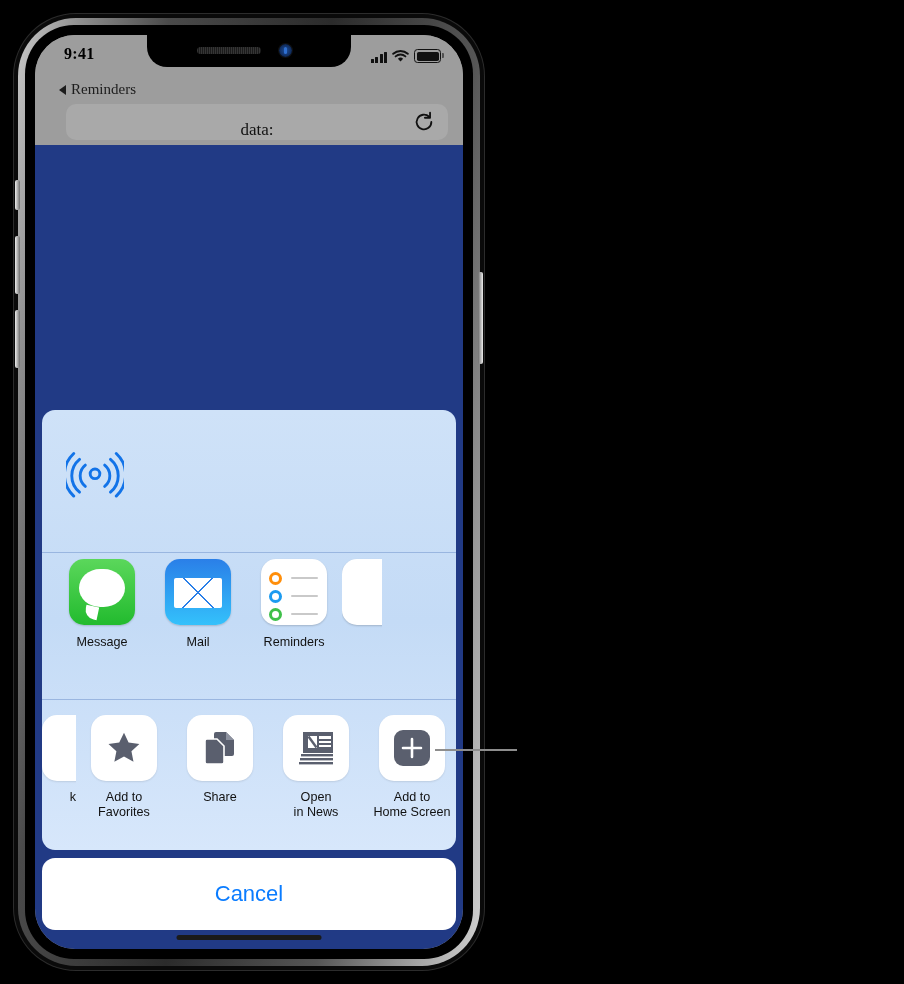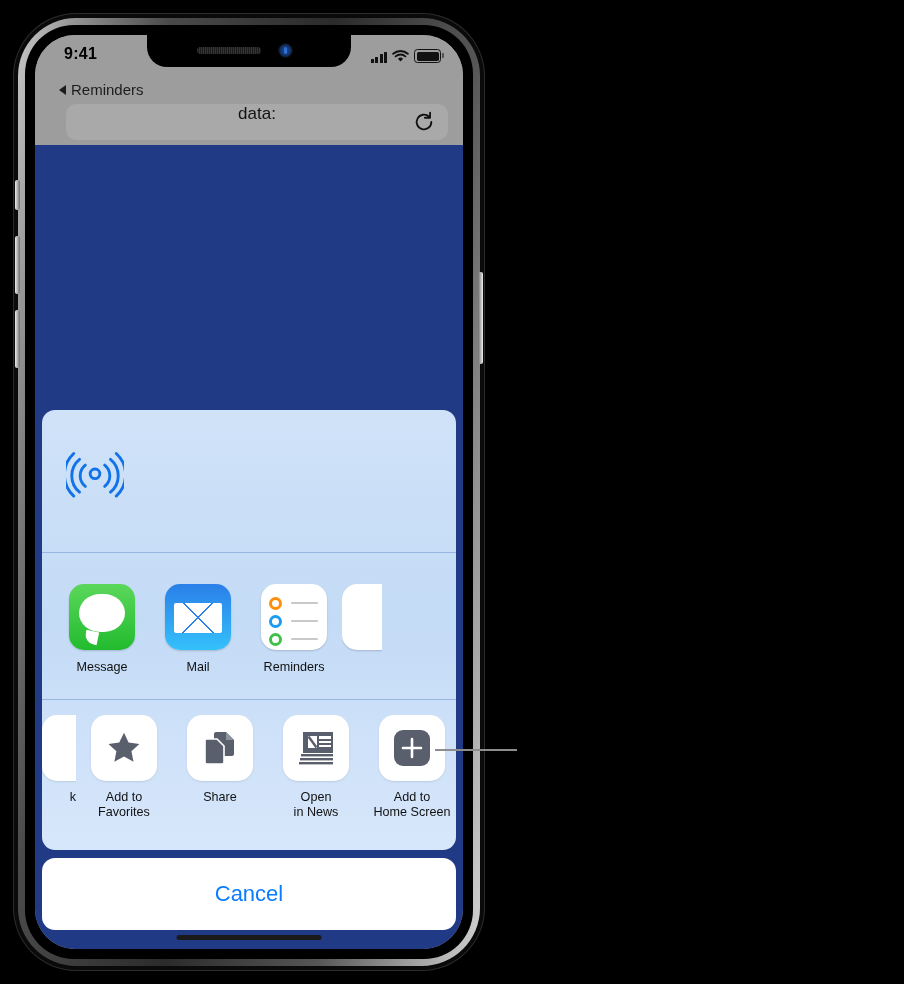--- a/index.html
+++ b/index.html
@@ -48,27 +48,27 @@
   .bars i:nth-child(2){height:6.5px;}
   .bars i:nth-child(3){height:9px;}
   .bars i:nth-child(4){height:11.5px;}
   .batt{width:25px;height:12px;border:1.6px solid #111;border-radius:3.5px;position:relative;}
   .batt:after{content:"";position:absolute;right:-3.5px;top:3.3px;width:2px;height:4.5px;
      background:#111;border-radius:0 1px 1px 0;opacity:.55;}
   .batt span{position:absolute;left:1.5px;top:1.5px;bottom:1.5px;right:1.5px;background:#111;
      border-radius:1.8px;}
 
   
-  .chrome{position:absolute;top:0;left:0;right:0;height:110px;background:#9d9d9d;z-index:20;}
+  .chrome{position:absolute;top:0;left:0;right:0;height:110px;background:#9d9d9d;z-index:20;font-family:Liberation Serif, serif;}
   .backlink{position:absolute;left:24px;top:46px;font-size:15px;color:#1c1c1c;display:flex;
      align-items:center;gap:5px;}
   .tri{width:0;height:0;border-top:5px solid transparent;border-bottom:5px solid transparent;
      border-right:7px solid #1c1c1c;}
   .urlbar{position:absolute;left:31px;right:15px;top:69px;height:36px;border-radius:10px;
-     background:#a9a9a9;display:flex;align-items:flex-start;justify-content:center;}
+     background:#a9a9a9;display:flex;align-items:flex-end;justify-content:center;}
   .urltext{font-size:17px;color:#121212;}
   .reload{position:absolute;right:13px;top:7px;width:22px;height:22px;}
 
   
   .appbg{position:absolute;top:110px;left:0;right:0;bottom:0;background:#213a85;}
   .hero{position:absolute;top:0;left:0;right:0;height:255px;}
   .hpicon{position:absolute;left:50%;transform:translateX(-50%);top:42px;width:78px;height:78px;
      border-radius:19px;background:#4a5068;}
   .hpband{position:absolute;left:16px;top:15px;width:46px;height:25px;
      border:6px solid #b4b7c0;border-bottom:none;border-radius:24px 24px 0 0;box-sizing:border-box;}
@@ -84,21 +84,21 @@
      overflow:hidden;background:linear-gradient(180deg,#cfe2f8 0%,#c4dbf6 48%,#d7e7fb 100%);}
   .airdrop{position:relative;height:143px;}
   .ad-icon{position:absolute;left:24px;top:30px;width:58px;height:58px;}
   .ad-text{position:absolute;left:96px;right:14px;top:26px;font-size:13.2px;line-height:17.5px;
      color:#101010;}
   .ad-text b{font-weight:bold;}
   .divider{position:absolute;left:0;right:0;height:1px;background:#8aa8d8;opacity:.75;}
 
   .approw{position:absolute;left:0;right:0;top:144px;height:145px;display:flex;
      padding-left:12px;box-sizing:border-box;}
-  .appcell{width:96px;flex:0 0 96px;text-align:center;padding-top:30px;}
+  .appcell{width:96px;flex:0 0 96px;text-align:center;padding-top:5px;}
   .appcell.partial{flex:0 0 40px;width:40px;overflow:hidden;}
   .appicon{width:66px;height:66px;border-radius:15px;margin:0 auto;position:relative;
      overflow:hidden;box-shadow:0 1px 2px rgba(0,0,0,.18);}
   .applabel{margin-top:10px;font-size:12.6px;color:#111;line-height:14px;}
 
   
   .ic-msg{background:linear-gradient(180deg,#5BD75B,#22BB2E);}
   .ic-msg:after{content:"";position:absolute;left:10px;top:10px;width:46px;height:38px;
      background:#fff;border-radius:50%/54%;}
   .ic-msg:before{content:"";position:absolute;left:16px;bottom:6px;width:13px;height:13px;

